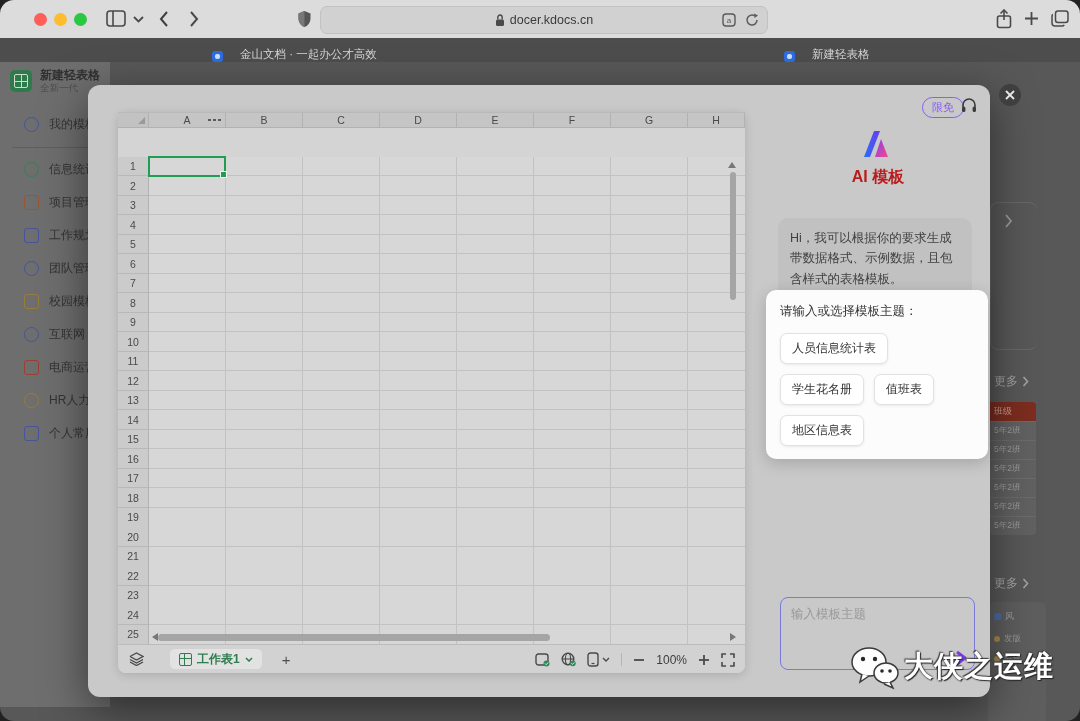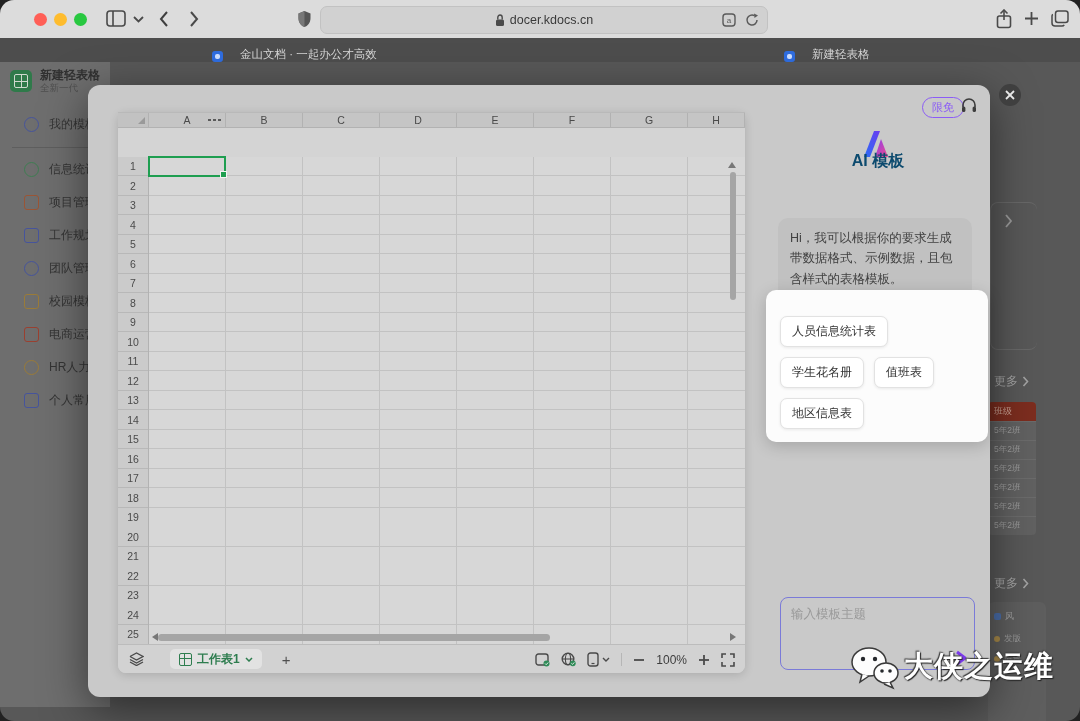--- a/index.html
+++ b/index.html
@@ -98,21 +98,21 @@
     background:linear-gradient(#2e7d4f 0 1px,transparent 1px) 0 4px/11px 1px no-repeat,
                linear-gradient(90deg,#2e7d4f 0 1px,transparent 1px) 4px 0/1px 11px no-repeat;}
   .bb-right{position:absolute;right:10px;top:0;height:29px;display:flex;align-items:center;gap:11px;color:#4a4a4a;}
   .zoom-label{font-size:12px;color:#3d3d3d;}
   .bb-div{width:1px;height:13px;background:#b6b6b6;}
   .plus-glyph{font-size:15px;color:#4f4f4f;line-height:1;}
 
   
   #badge{left:834px;top:12px;height:17px;padding:1px 9px;border:1.5px solid #8b5cf6;border-radius:11px;
     color:#8b5cf6;font-size:11px;display:flex;align-items:center;font-family:Liberation Mono, monospace;}
-  #ai-title{left:720px;top:66px;width:140px;text-align:center;font-size:16px;font-weight:bold;color:#0c4a6e;}
+  #ai-title{left:720px;top:82px;width:140px;text-align:center;font-size:16px;font-weight:bold;color:#b91c1c;}
   #bubble{left:690px;top:133px;width:170px;background:#c1c1c1;border-radius:10px;padding:10px 12px;
     font-size:12.5px;line-height:1.62;color:#414141;}
   #topic-card{left:678px;top:205px;width:194px;background:#fcfcfc;border-radius:10px;
     box-shadow:0 4px 16px rgba(0,0,0,.18);padding:13px 14px;}
   #topic-label{font-size:12.5px;color:#333;}
   #chips{display:flex;flex-wrap:wrap;gap:10px;margin-top:13px;}
   .chip{background:#fff;border:1px solid #e2e2e2;border-radius:7px;padding:6px 11px;font-size:12px;color:#333;
     box-shadow:0 1px 3px rgba(0,0,0,.08);white-space:nowrap;}
   #inputwrap{left:692px;top:512px;width:195px;height:73px;border:1.5px solid #7a7ad8;border-radius:8px;box-sizing:border-box;}
   #inputwrap textarea{width:100%;height:100%;border:none;outline:none;background:transparent;resize:none;
@@ -228,20 +228,24 @@
             <span class="sb-ico" style="border-color: rgb(70, 84, 156);"></span>
             <span class="sb-label">工作规划</span>
           </div>
           <div class="sb-item">
             <span class="sb-ico round" style="border-color: rgb(70, 84, 156);"></span>
             <span class="sb-label">团队管理</span>
           </div>
           <div class="sb-item">
             <span class="sb-ico" style="border-color: rgb(154, 123, 56);"></span>
             <span class="sb-label">校园模板</span>
+          </div>
+          <div class="sb-item">
+            <span class="sb-ico round" style="border-color: rgb(70, 84, 156);"></span>
+            <span class="sb-label">互联网</span>
           </div>
           <div class="sb-item">
             <span class="sb-ico" style="border-color: rgb(154, 64, 48);"></span>
             <span class="sb-label">电商运营</span>
           </div>
           <div class="sb-item">
             <span class="sb-ico round" style="border-color: rgb(154, 123, 56);"></span>
             <span class="sb-label">HR人力</span>
           </div>
           <div class="sb-item">
@@ -433,20 +437,21 @@
         </linearGradient>
       </defs>
       <polygon points="4,28 14,2 20,2 10,28" fill="url(#gB)"></polygon>
       <polygon points="15,28 21,10 28,28" fill="url(#gP)"></polygon>
     </svg>
     <div id="ai-title" class="abs">AI 模板</div>
 
     <div id="bubble" class="abs">Hi，我可以根据你的要求生成带数据格式、示例数据，且包含样式的表格模板。</div>
 
     <div id="topic-card" class="abs">
+      <div id="topic-label">请输入或选择模板主题：</div>
       <div id="chips">
           <div class="chip">人员信息统计表</div>
           <div class="chip">学生花名册</div>
           <div class="chip">值班表</div>
           <div class="chip">地区信息表</div>
         </div>
     </div>
 
     <div id="inputwrap" class="abs">
       <textarea placeholder="输入模板主题" style=""></textarea>

